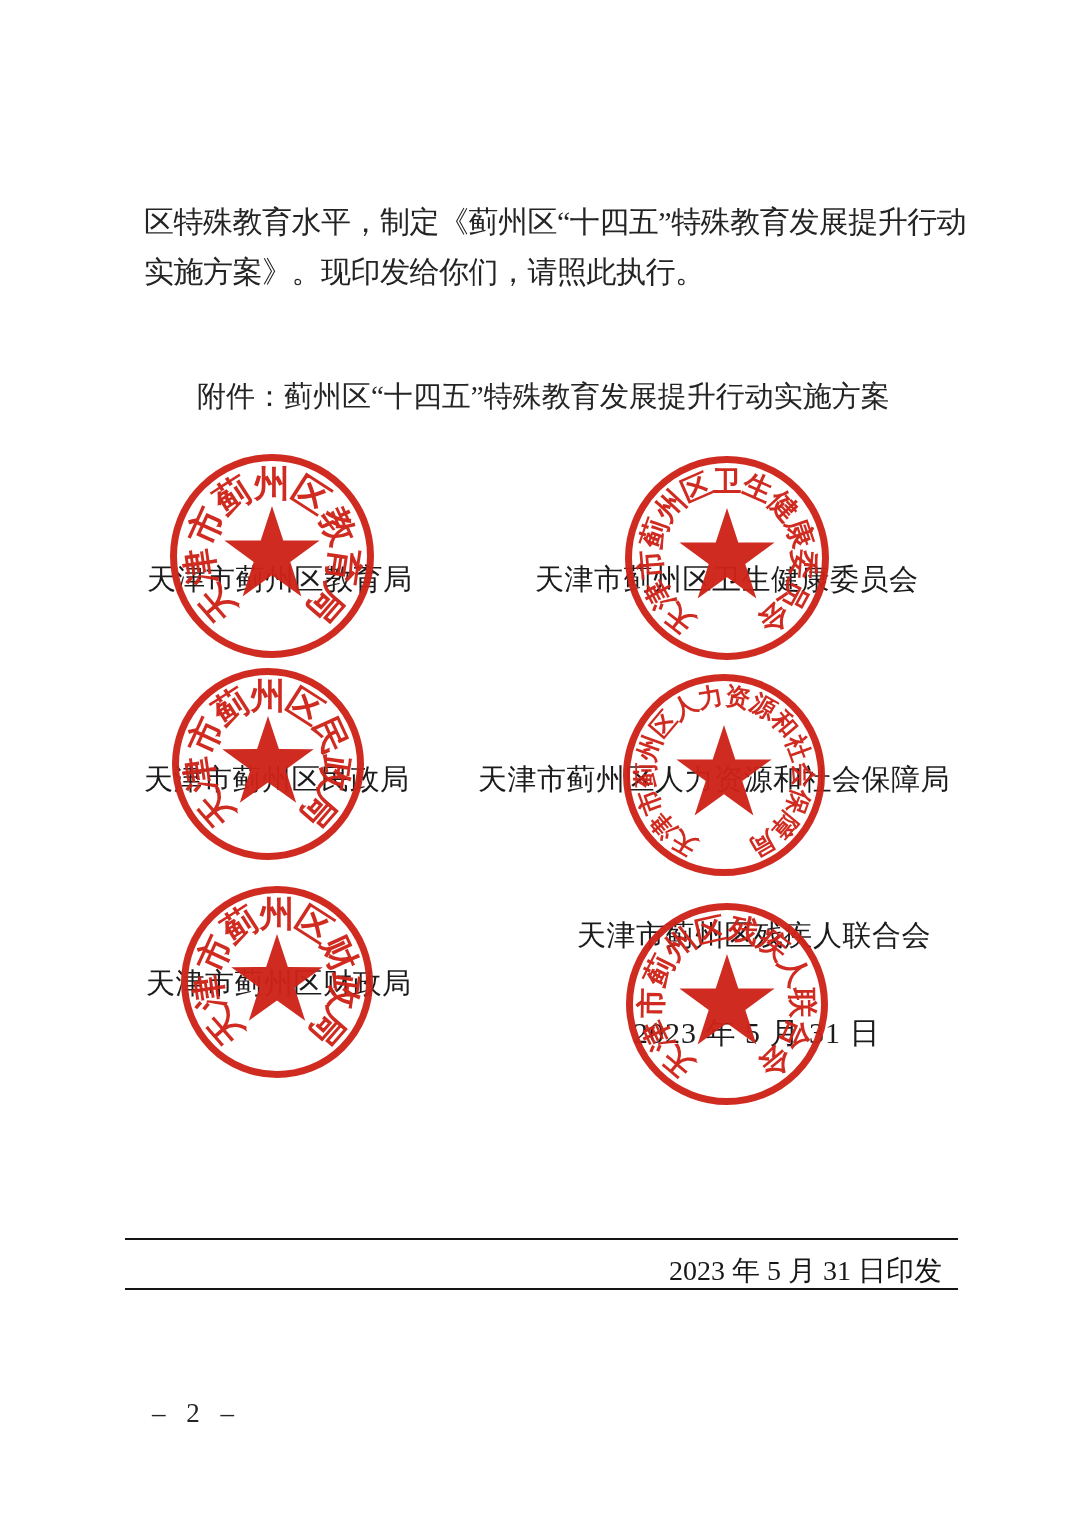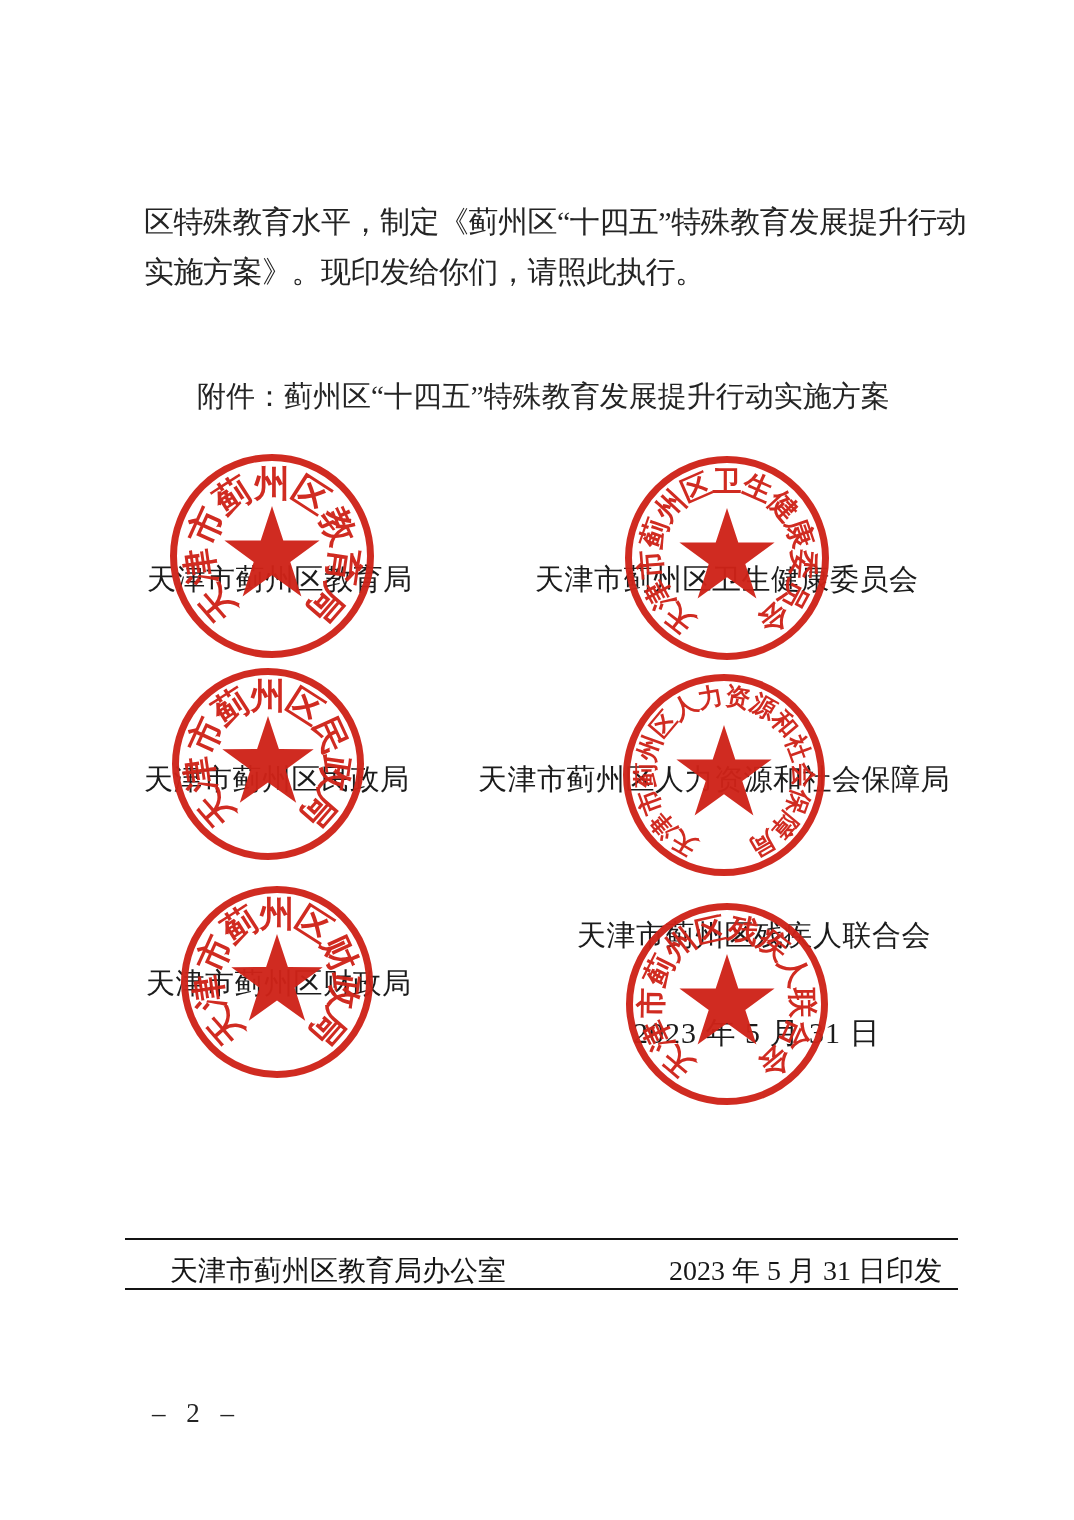--- a/index.html
+++ b/index.html
@@ -47,21 +47,20 @@
   <div class="txt org" id="org1">天津市蓟州区教育局</div>
   <div class="txt org" id="org2">天津市蓟州区卫生健康委员会</div>
   <div class="txt org" id="org3">天津市蓟州区民政局</div>
   <div class="txt org" id="org4">天津市蓟州区人力资源和社会保障局</div>
   <div class="txt org" id="org5">天津市蓟州区财政局</div>
   <div class="txt org" id="org6">天津市蓟州区残疾人联合会</div>
 
   <div class="txt" id="date-line">2023 年 5 月 31 日</div>
 
   <div class="rule" id="rule-top"></div>
-  <div class="txt" id="footer-office">天津市蓟州区教育局办公室</div>
   <div class="txt" id="footer-print-date">2023 年 5 月 31 日印发</div>
   <div class="rule" id="rule-bottom"></div>
 
   <div class="txt" id="page-number">– 2 –</div>
 
   <div id="seal-layer">
       <svg width="214" height="214" viewBox="0 0 214 214" class="seal" style="left: 165px; top: 449px;">
         <circle cx="107" cy="107" r="98.5" fill="none" stroke="#cf2318" stroke-width="7"></circle>
         <polygon points="107.0,57.0 118.3,91.4 154.6,91.5 125.3,112.9 136.4,147.5 107.0,126.3 77.6,147.5 88.7,112.9 59.4,91.5 95.7,91.4" fill="#cf2318"></polygon>
         <text x="107" y="35" transform="rotate(-131.0 107 107)" fill="#cf2318" font-size="36" text-anchor="middle" dominant-baseline="central">天</text>

